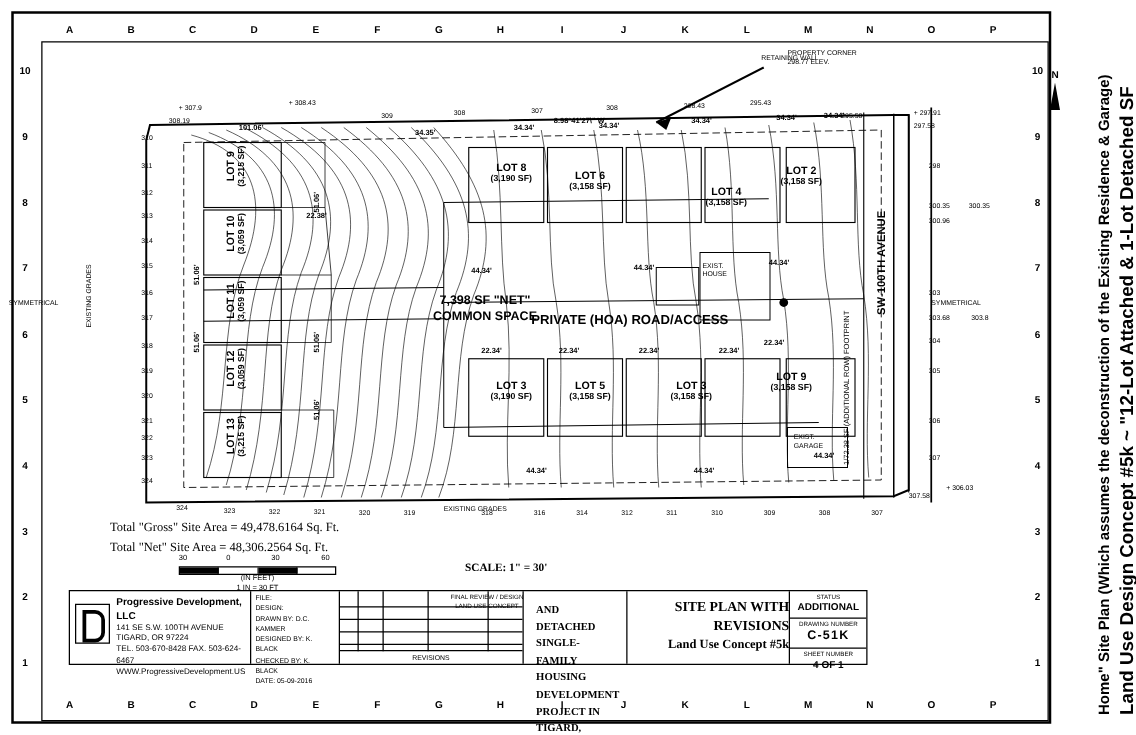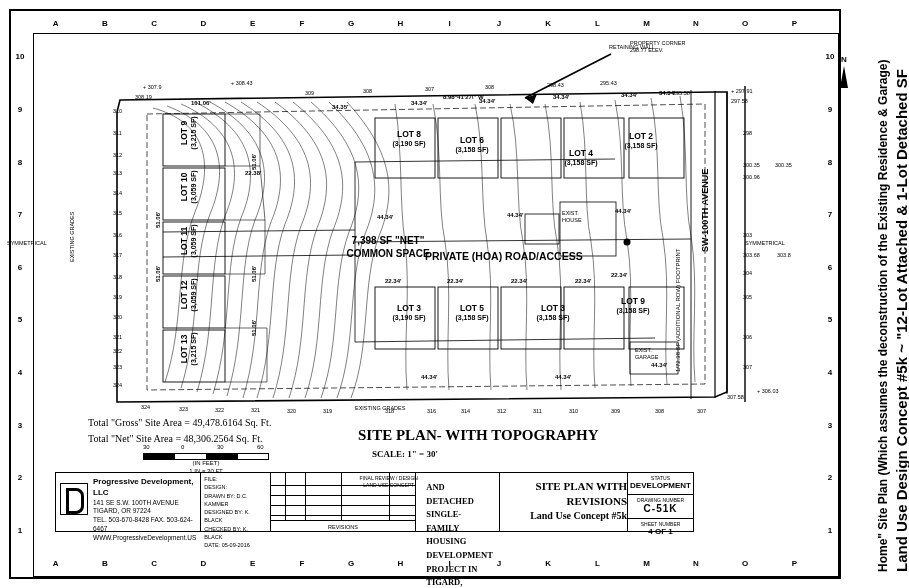--- a/index.html
+++ b/index.html
@@ -593,21 +593,20 @@
     <div class="tinyb" style="left:556px; top:230px;">22.34'</div>
     <div class="tinyb" style="left:190px; top:128px;">22.38'</div>
     <div class="tinyb" style="left:388px; top:52px;">8.98°41'27\" W</div>
   </div>
 
   <div class="areas">
     <div>Total "Gross" Site Area =  49,478.6164  Sq. Ft.</div>
     <div>Total "Net" Site Area =  48,306.2564  Sq. Ft.</div>
   </div>
 
-  <div class="plan-title">SITE PLAN- WITH TOPOGRAPHY</div>
   <div class="plan-scale">SCALE: 1" = 30'</div>
 
   <div class="scalebar">
     <div class="ticks">
       <span style="left:0px;">30</span>
       <span style="left:38px;">0</span>
       <span style="left:74px;">30</span>
       <span style="left:114px;">60</span>
     </div>
     <div class="bar">
@@ -665,21 +664,21 @@
 
     <div class="tb-cell tb-sheet">
       <div>SITE PLAN WITH</div>
       <div>REVISIONS</div>
       <div class="sub">Land Use Concept #5k</div>
     </div>
 
     <div class="tb-cell tb-num">
       <div class="row">
         <div>STATUS</div>
-        <div class="mid">DEVELOPMENT</div>
+        <div class="mid">ADDITIONAL</div>
       </div>
       <div class="row">
         <div>DRAWING NUMBER</div>
         <div class="big">C-51K</div>
       </div>
       <div class="row">
         <div>SHEET NUMBER</div>
         <div class="mid">4 OF 1</div>
       </div>
     </div>

